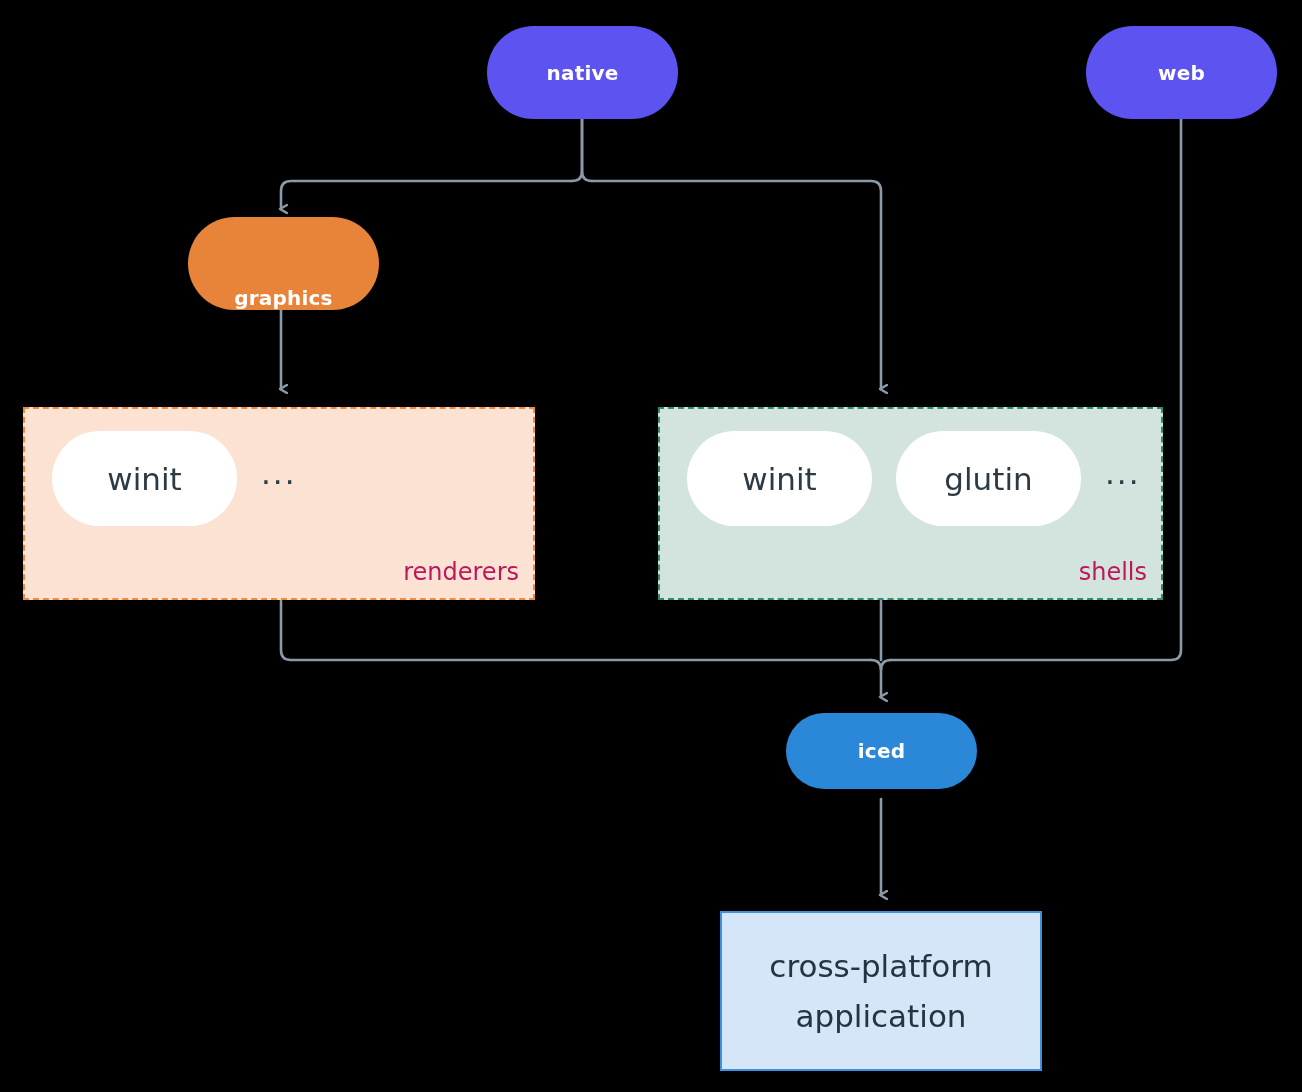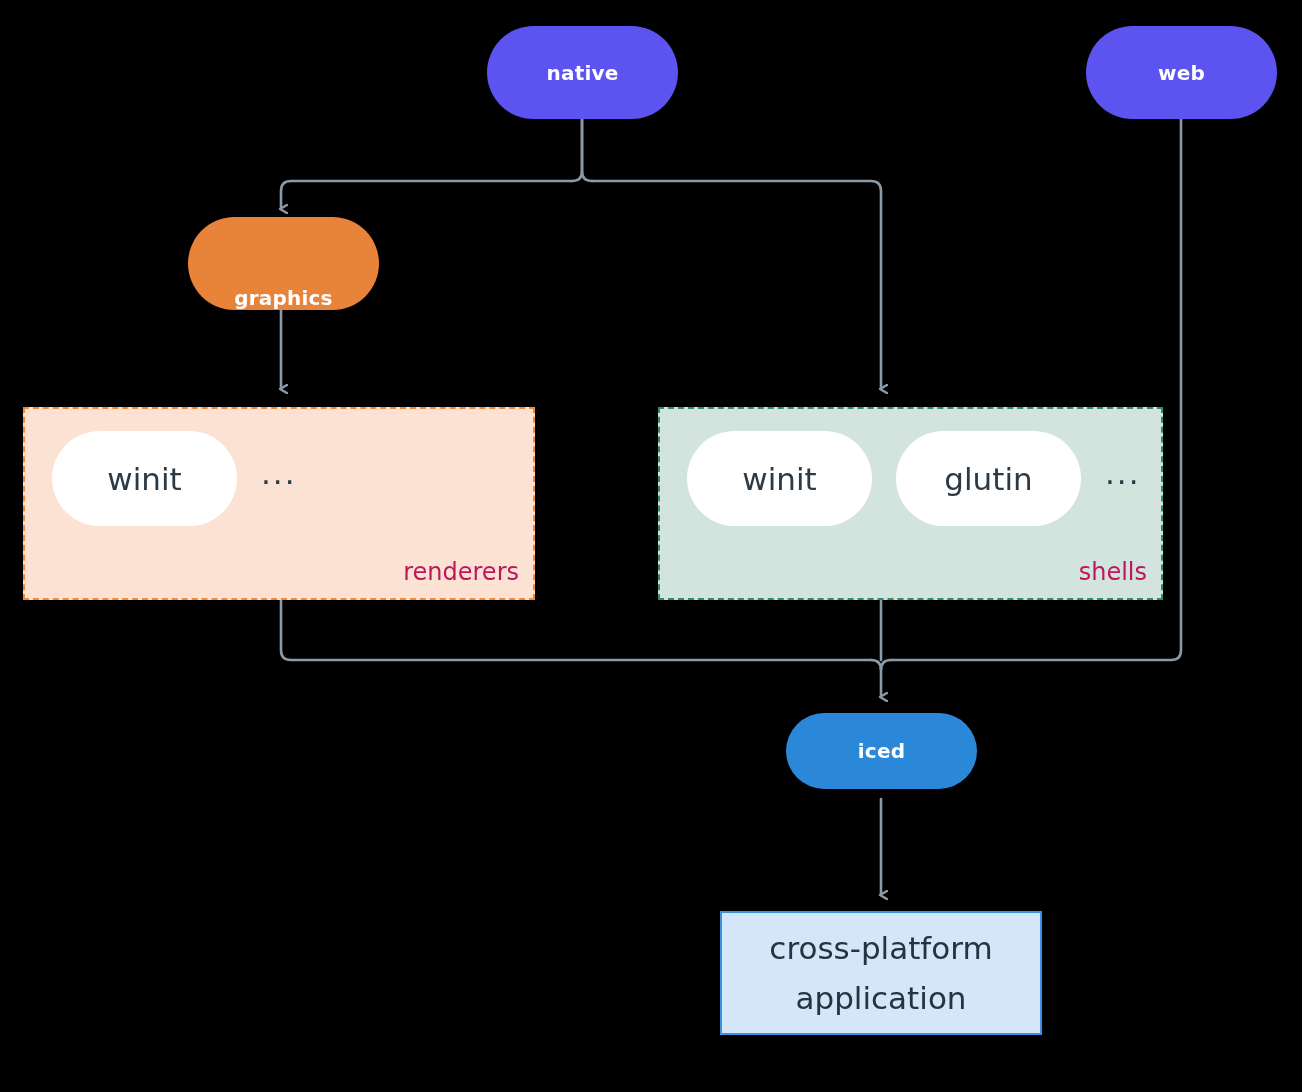--- a/index.html
+++ b/index.html
@@ -88,21 +88,21 @@
   }
   .group-label {
     position: absolute;
     right: 14px;
     bottom: 12px;
     color: #be185d;
     font-size: 24px;
     text-align: center;
   }
   .rect-app {
-    left: 720px; top: 911px; width: 322px; height: 124px;
+    left: 720px; top: 911px; width: 322px; height: 160px;
     background: #d4e6f7;
     border: 2px solid #3c92e0;
     color: #233542;
     font-size: 31px;
     line-height: 1.62;
     flex-direction: column;
   }
 </style>
 </head>
 <body>

